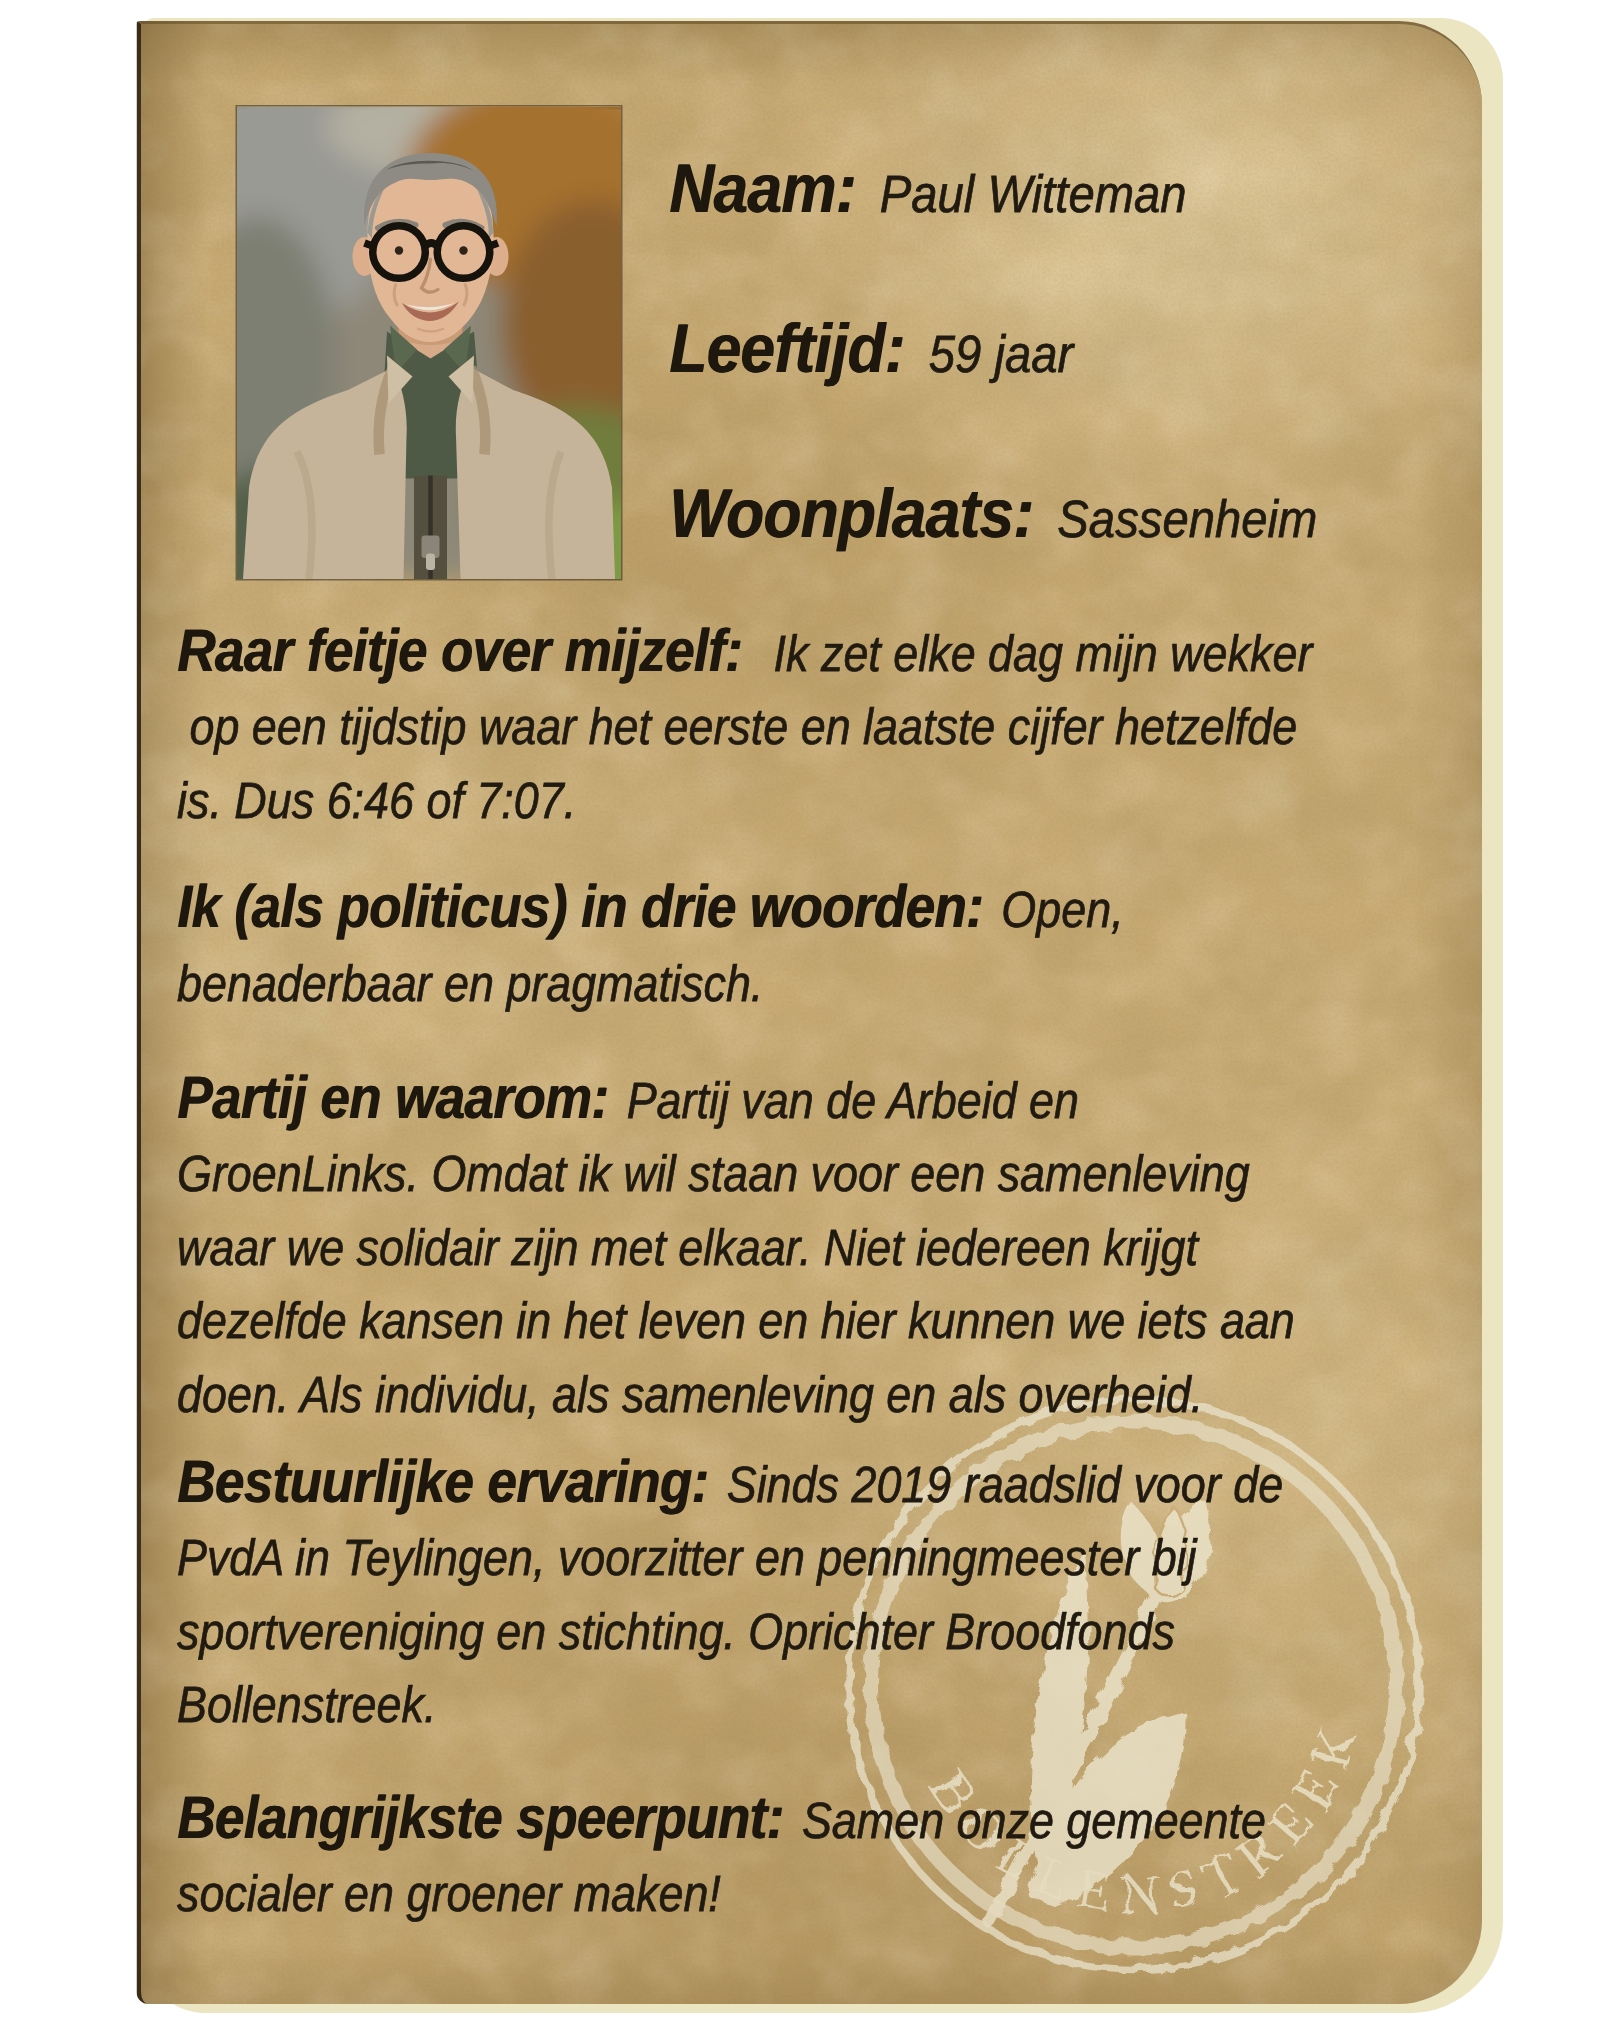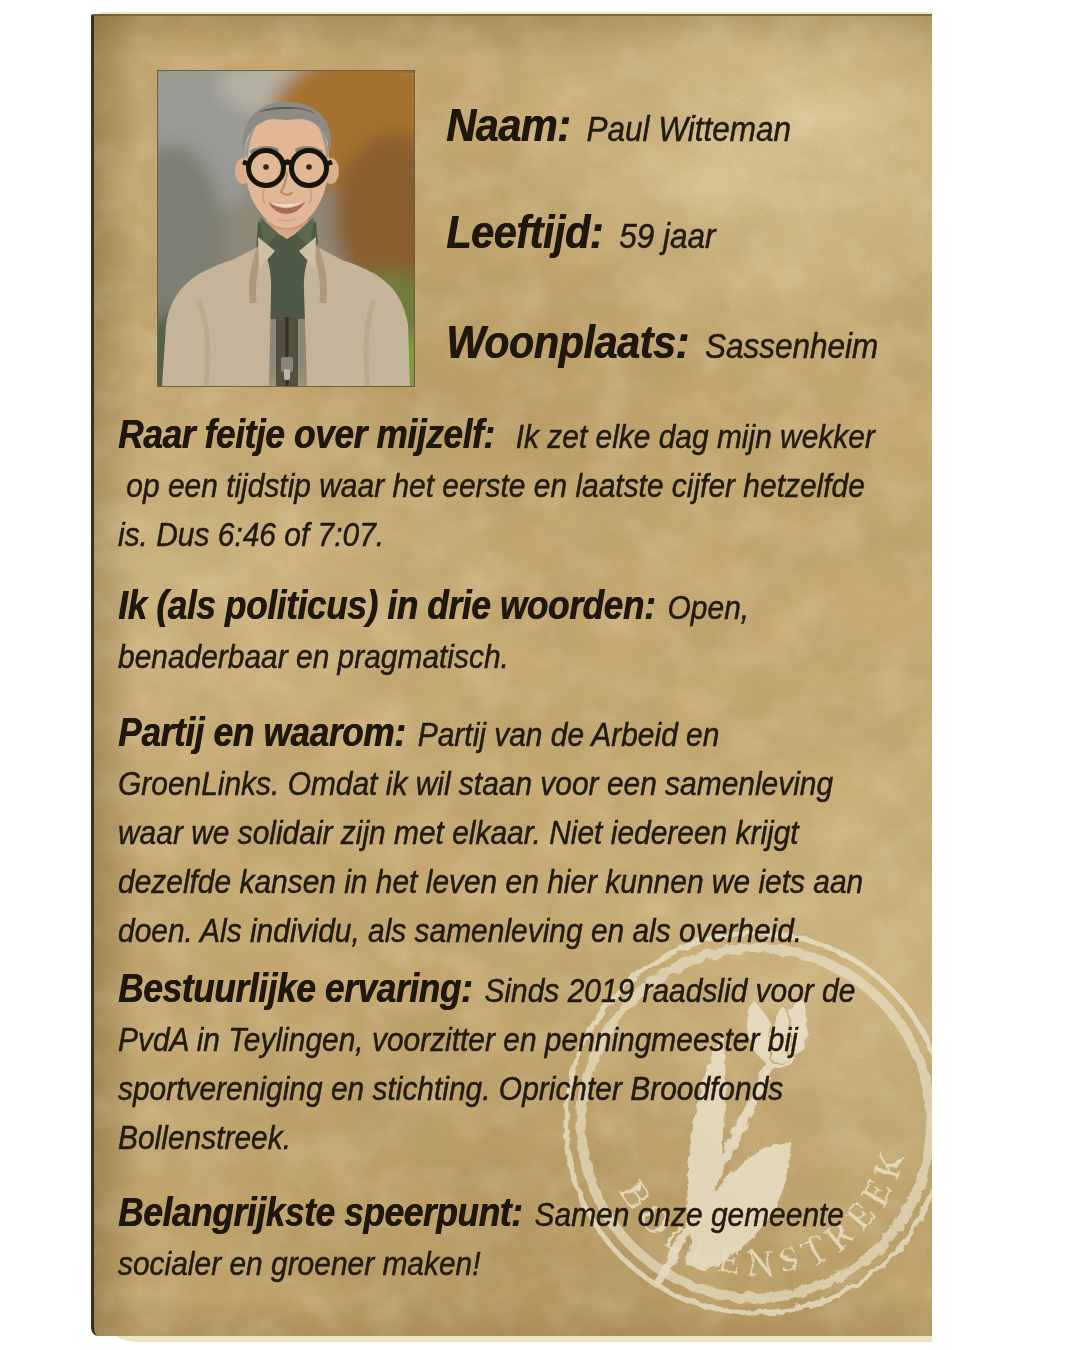--- a/index.html
+++ b/index.html
@@ -1,21 +1,21 @@
 <!DOCTYPE html>
 <html><head>
 <meta charset="utf-8">
 <style>
   html,body{margin:0;padding:0;}
   body{
     width:1080px;height:1350px;background:#ffffff;
     font-family:"Liberation Sans",sans-serif;
     -webkit-font-smoothing:antialiased;
   }
-  .page{position:relative;width:932px;height:1350px;overflow:hidden;background:#ffffff;}
+  .page{position:relative;width:1080px;height:1350px;overflow:hidden;background:#ffffff;}
 
   
   .backing{
     position:absolute;left:95px;top:12px;width:907px;height:1330px;
     background:#ebe5c2;border-radius:8px 42px 62px 42px;z-index:0;
   }
 
   
   .parchment{
     position:absolute;left:91px;top:14px;width:897px;height:1322px;

